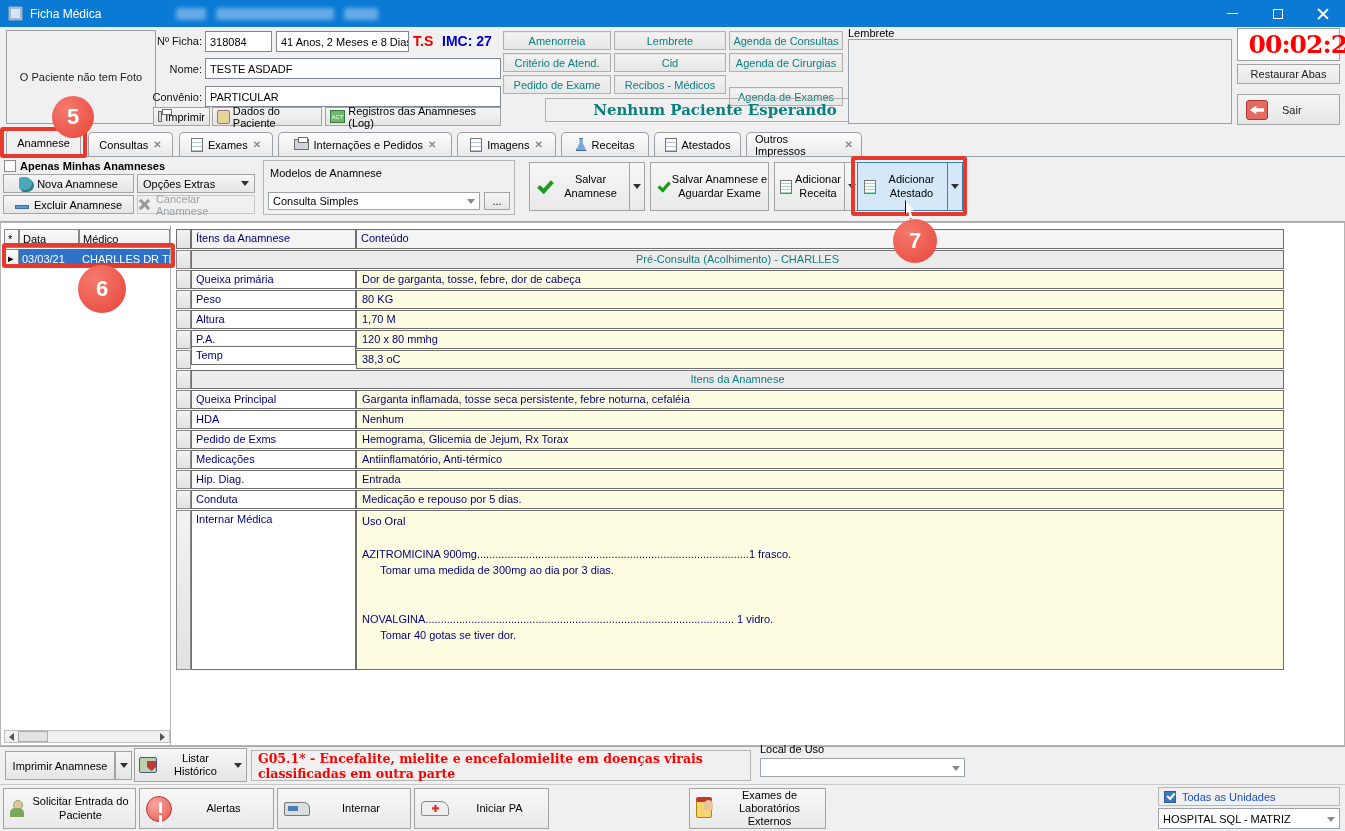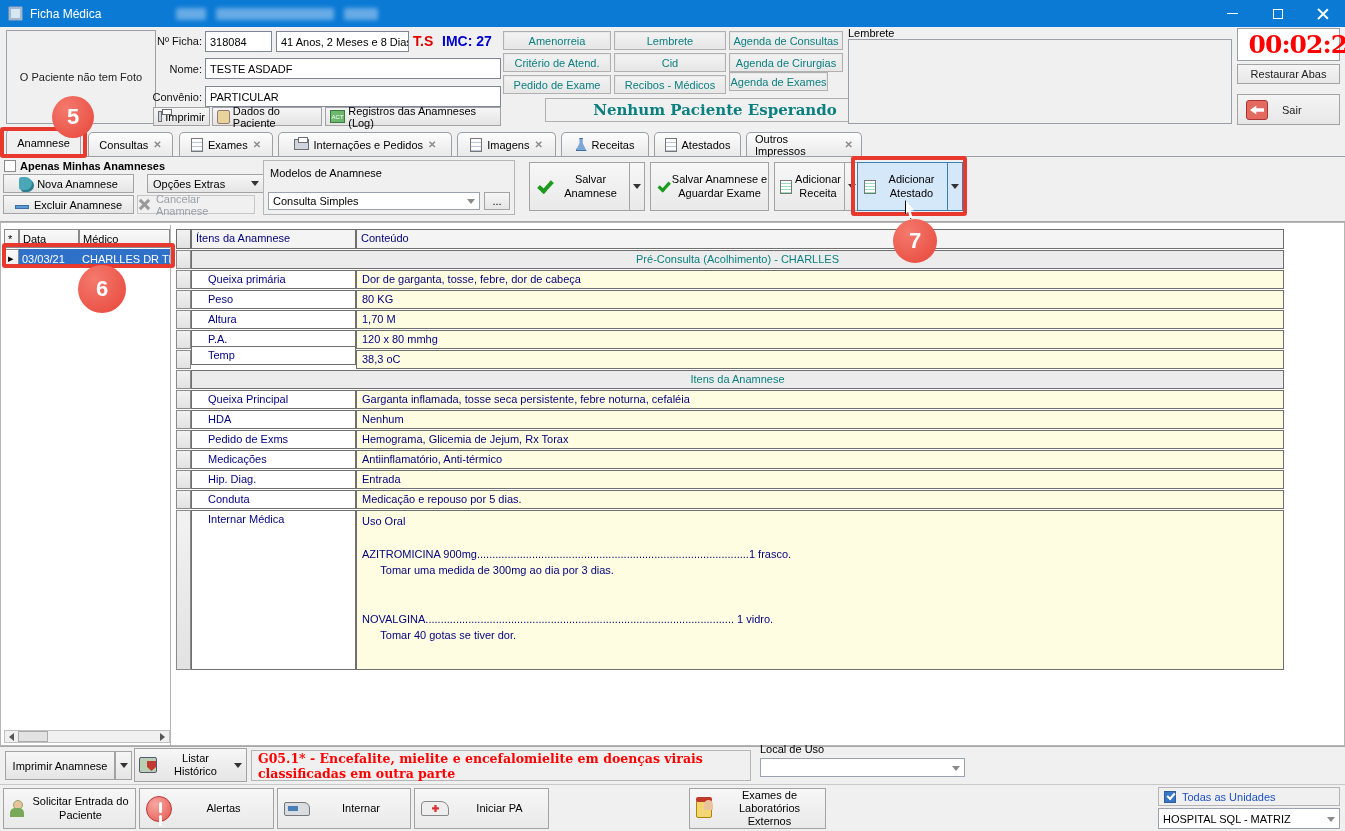--- a/index.html
+++ b/index.html
@@ -142,21 +142,21 @@
   .hist-row-sel { position:absolute; background:#2f71c8; color:#fff; display:flex; align-items:center; padding:0 3px; overflow:hidden; white-space:nowrap; }
   .hscroll { position:absolute; left:1px; bottom:2px; width:166px; height:13px; background:#f0f0f0; border:1px solid #c0c0c0; }
   .hs-arrow { position:absolute; top:1px; width:11px; height:9px; display:flex; align-items:center; justify-content:center; }
   .tri-l { border-top:4px solid transparent; border-bottom:4px solid transparent; border-right:5px solid #555; }
   .tri-r { border-top:4px solid transparent; border-bottom:4px solid transparent; border-left:5px solid #555; }
   .hs-thumb { position:absolute; left:13px; top:0; width:30px; height:11px; background:#e2e2e2; border:1px solid #aaa; }
 
   .grid { position:absolute; left:175px; top:2px; width:1108px; height:520px; }
   .gcell { position:absolute; border:1px solid #6f6f6f; overflow:hidden; }
   .gutter { left:0; width:15px; background:linear-gradient(#f2f2f2,#e2e2e2); border:1px solid #8a8a8a; }
-  .glabel { left:15px; width:165px; background:#fff; color:#000080; padding:2px 16px; }
+  .glabel { left:15px; width:165px; background:#fff; color:#000080; padding:2px 4px; }
   .gvalue { left:180px; width:928px; background:#fffde1; color:#000080; padding:2px 5px; white-space:nowrap; }
   .gheader { background:#f4f4f4; color:#000080; padding:2px 4px; }
   .gsection { left:15px; width:1093px; background:#ececec; color:#0a8080; text-align:center; padding:2px 4px; }
   .pre { white-space:pre-wrap; line-height:1.48; }
 
   
   .bar1 { left:0; top:746px; width:1345px; height:38px; background:#f0f0f0; border-top:1px solid #a8a8a8; }
   .bar2 { left:0; top:784px; width:1345px; height:47px; background:#f0f0f0; border-top:1px solid #c8c8c8; }
   .cid-panel { position:absolute; left:251px; top:3px; width:500px; height:31px; border:1px solid #b5b5b5;
                display:flex; align-items:center; padding:0 6px;
@@ -253,21 +253,21 @@
   </div>
 <div class="quick-btn" style="left:729px;top:53px;width:114px;">
     <span>Agenda de Cirurgias</span>
   </div>
 <div class="quick-btn" style="left:503px;top:75px;">
     <span>Pedido de Exame</span>
   </div>
 <div class="quick-btn" style="left:614px;top:75px;width:112px;">
     <span>Recibos - Médicos</span>
   </div>
-<div class="quick-btn" style="left:729px;top:72px;width:99px;">
+<div class="quick-btn" style="left:729px;top:87px;width:114px;">
     <span>Agenda de Exames</span>
   </div>
 <div class="abs banner">
     <span>Nenhum Paciente Esperando</span>
   </div>
 
 <span class="abs lembrete-label">Lembrete</span>
 <div class="abs lembrete-box"></div>
 
 <div class="abs timer">
@@ -319,21 +319,21 @@
 </div>
 
 <div class="abs toolbar">
   <span class="checkbox" style="position:absolute;left:4px;top:3px;"></span>
   <span style="position:absolute;left:20px;top:3px;font-weight:bold;">Apenas Minhas Anamneses</span>
 
   <div class="tb-btn" style="left:3px;top:17px;width:131px;">
     <span class="ic ic-paw"></span>
     <span>Nova Anamnese</span>
   </div>
-  <div class="tb-btn" style="left:137px;top:17px;width:118px;justify-content:space-between;padding:0 5px;margin-left:10px;">
+  <div class="tb-btn" style="left:137px;top:17px;width:118px;justify-content:space-between;padding:0 5px;">
     <span>Opções Extras</span>
     <span class="darr"></span>
   </div>
   <div class="tb-btn" style="left:3px;top:38px;width:131px;">
     <span class="ic ic-minus"></span>
     <span>Excluir Anamnese</span>
   </div>
   <div class="tb-btn disabled" style="left:137px;top:38px;width:118px;">
     <span class="ic ic-xgray"></span>
     <span>Cancelar Anamnese</span>

